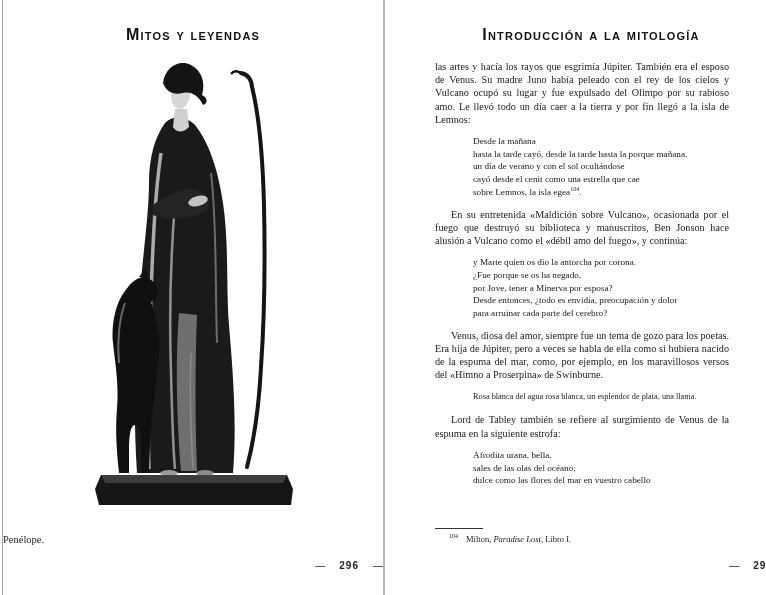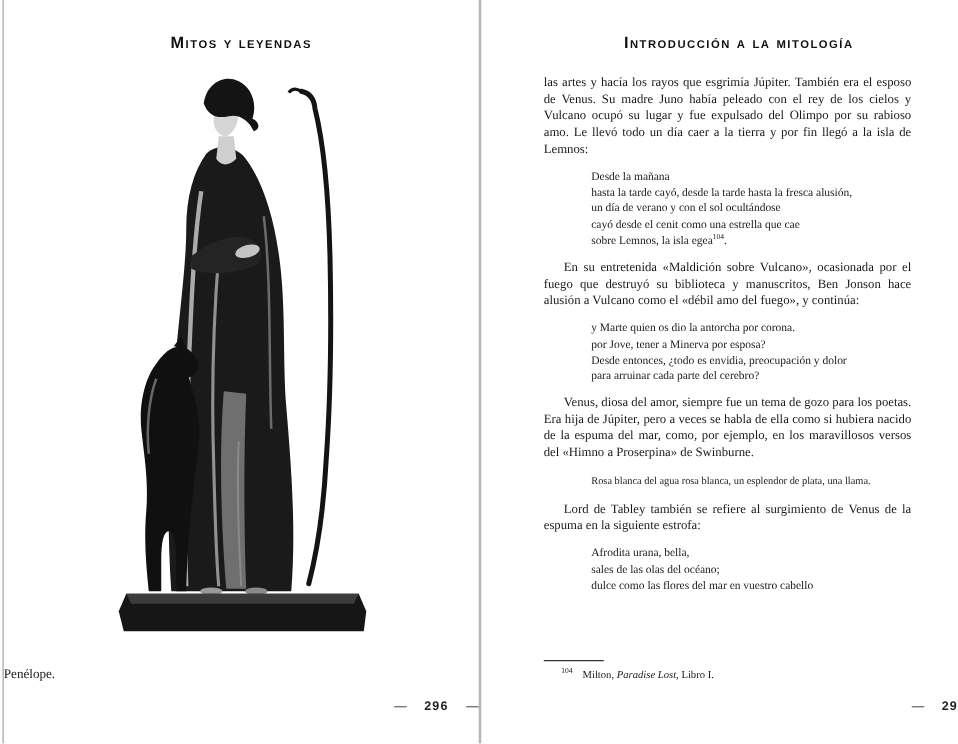--- a/index.html
+++ b/index.html
@@ -22,21 +22,21 @@
   .page{position:absolute;top:0;bottom:0;}
   .page-left{left:3px;width:380px;}
   .page-right{left:385px;width:412px;}
 
   .running-head{
     position:absolute;top:26px;left:0;right:0;
     text-align:center;
     font-family:"Liberation Sans", sans-serif;
     font-variant:small-caps;
     font-weight:700;
-    font-size:13px;
+    font-size:16px;
     letter-spacing:1.2px;
     color:#111;
   }
 
   
   .figure-wrap{
     position:absolute;left:88px;top:52px;width:210px;height:462px;
   }
   .caption{
     position:absolute;top:534px;left:0;right:0;
@@ -162,30 +162,31 @@
 
   <div class="page page-right">
     <div class="running-head">Introducción a la mitología</div>
 
     <div class="text-col">
 
       <p class="para">las artes y hacía los rayos que esgrimía Júpiter. También era el esposo de Venus. Su madre Juno había peleado con el rey de los cielos y Vulcano ocupó su lugar y fue expulsado del Olimpo por su rabioso amo. Le llevó todo un día caer a la tierra y por fin llegó a la isla de Lemnos:</p>
 
       <div class="verse">
         <div class="vline">Desde la mañana</div>
-        <div class="vline">hasta la tarde cayó, desde la tarde hasta la fresca alusión,</div>
+        <div class="vline">hasta la tarde cayó, desde la tarde hasta la porque mañana,</div>
         <div class="vline">un día de verano y con el sol ocultándose</div>
         <div class="vline">cayó desde el cenit como una estrella que cae</div>
         <div class="vline"><span>sobre Lemnos, la isla egea</span><sup>104</sup><span>.</span></div>
       </div>
 
       <p class="para indent">En su entretenida «Maldición sobre Vulcano», ocasionada por el fuego que destruyó su biblioteca y manuscritos, Ben Jonson hace alusión a Vulcano como el «débil amo del fuego», y continúa:</p>
 
       <div class="verse">
         <div class="vline">y Marte quien os dio la antorcha por corona.</div>
+        <div class="vline">¿Fue porque se os ha negado,</div>
         <div class="vline">por Jove, tener a Minerva por esposa?</div>
         <div class="vline">Desde entonces, ¿todo es envidia, preocupación y dolor</div>
         <div class="vline">para arruinar cada parte del cerebro?</div>
       </div>
 
       <p class="para indent">Venus, diosa del amor, siempre fue un tema de gozo para los poetas. Era hija de Júpiter, pero a veces se habla de ella como si hubiera nacido de la espuma del mar, como, por ejemplo, en los maravillosos versos del «Himno a Proserpina» de Swinburne.</p>
 
       <div class="quote-line">Rosa blanca del agua rosa blanca, un esplendor de plata, una llama.</div>
 
       <p class="para indent">Lord de Tabley también se refiere al surgimiento de Venus de la espuma en la siguiente estrofa:</p>

